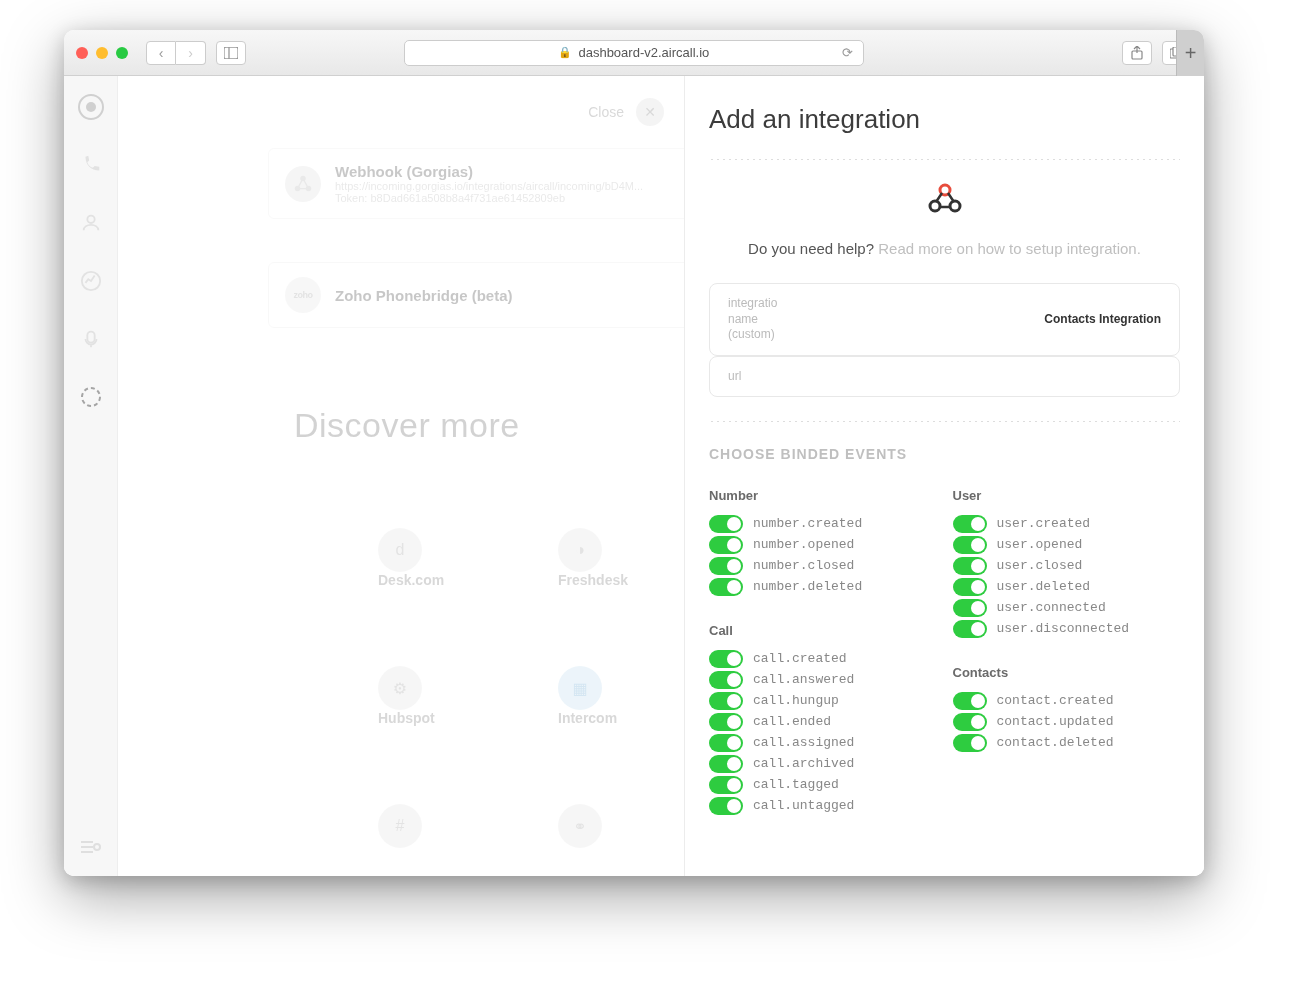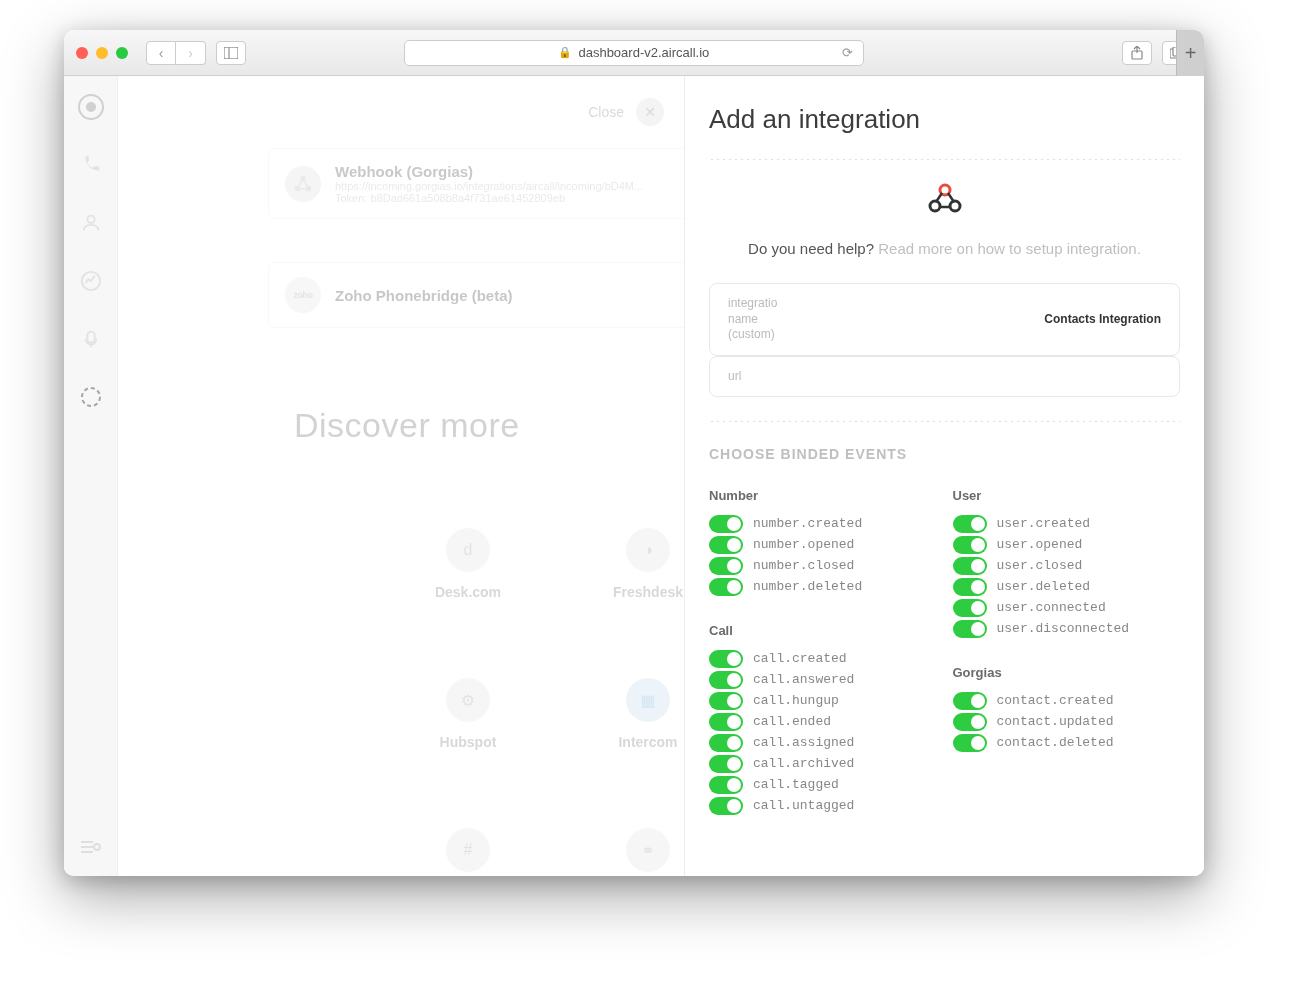--- a/index.html
+++ b/index.html
@@ -36,21 +36,21 @@
 .close-x { width:28px; height:28px; border-radius:50%; background:#dedede; color:#888; display:flex; align-items:center; justify-content:center; font-size:14px; }
 
 .card { background:#fff; border:1px solid #ececec; border-radius:6px; padding:14px 16px; display:flex; align-items:center; gap:14px; position:absolute; }
 .card-badge { width:36px; height:36px; border-radius:50%; background:#e0e0e0; display:flex; align-items:center; justify-content:center; color:#aaa; }
 .card h4 { font-size:15px; font-weight:700; color:#555; }
 .card small { font-size:11px; color:#bbb; display:block; }
 
 .discover { position:absolute; left:170px; top:330px; font-size:34px; font-weight:400; color:#777; letter-spacing:.5px;margin-left:6px; }
 
 .int-grid { position:absolute; left:130px; top:440px; display:grid; grid-template-columns:repeat(2,180px); gap:110px 0; }
-.int-item { display:flex; flex-direction:column; align-items:center; gap:12px; }
+.int-item { display:flex; flex-direction:column; align-items:flex-start; }
 .int-circ { width:44px; height:44px; border-radius:50%; background:#e6e6e6; display:flex; align-items:center; justify-content:center; color:#aaa; }
 .int-item span { font-size:14px; color:#888; font-weight:600; }
 
 
 .panel { position:absolute; right:0; top:0; bottom:0; width:520px; background:#fff; border-left:1px solid #ececec; overflow:hidden; padding:28px 24px 0; }
 .panel h1 { font-size:26px; font-weight:400; color:#3c3c3c; margin-bottom:24px; }
 .dots { height:1px; background-image:radial-gradient(#ddd 1px, transparent 1px); background-size:6px 1px; margin:18px 0 22px; }
 .big-icon { display:flex; justify-content:center; margin:6px 0 26px; }
 .help-line { text-align:center; font-size:15px; color:#555; margin-bottom:26px; }
 .help-line .link { color:#bfbfbf; }
@@ -365,21 +365,21 @@
                 <span class="ev-label">user.connected</span>
               </div>
             <div class="ev-row">
                 <div class="toggle">
                   <div class="knob"></div>
                 </div>
                 <span class="ev-label">user.disconnected</span>
               </div>
 
             <div class="col-gap"></div>
-            <div class="col-title">Gorgias</div>
+            <div class="col-title">Contacts</div>
             <div class="ev-row">
                 <div class="toggle">
                   <div class="knob"></div>
                 </div>
                 <span class="ev-label">contact.created</span>
               </div>
             <div class="ev-row">
                 <div class="toggle">
                   <div class="knob"></div>
                 </div>

